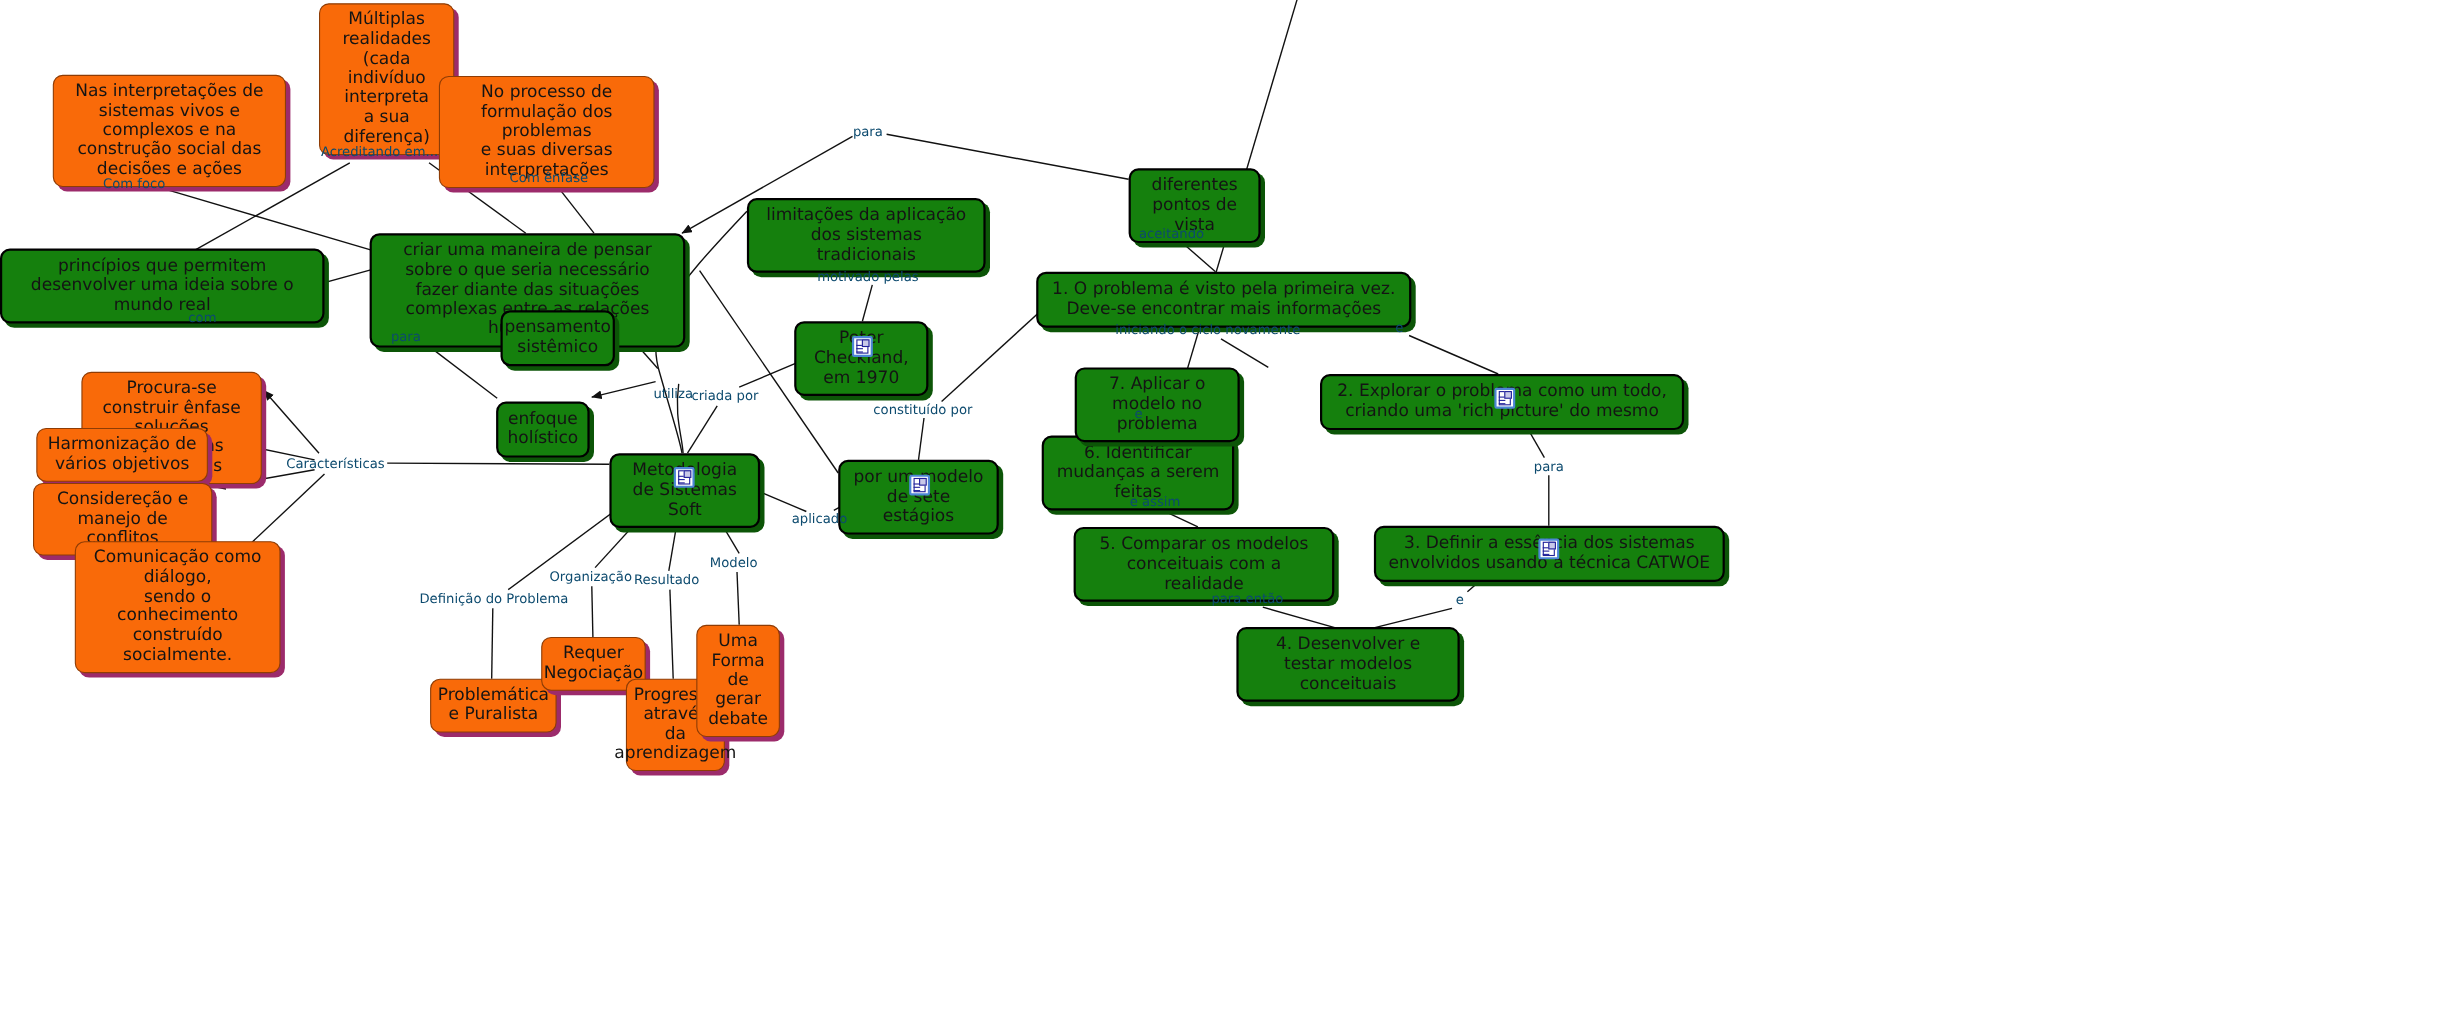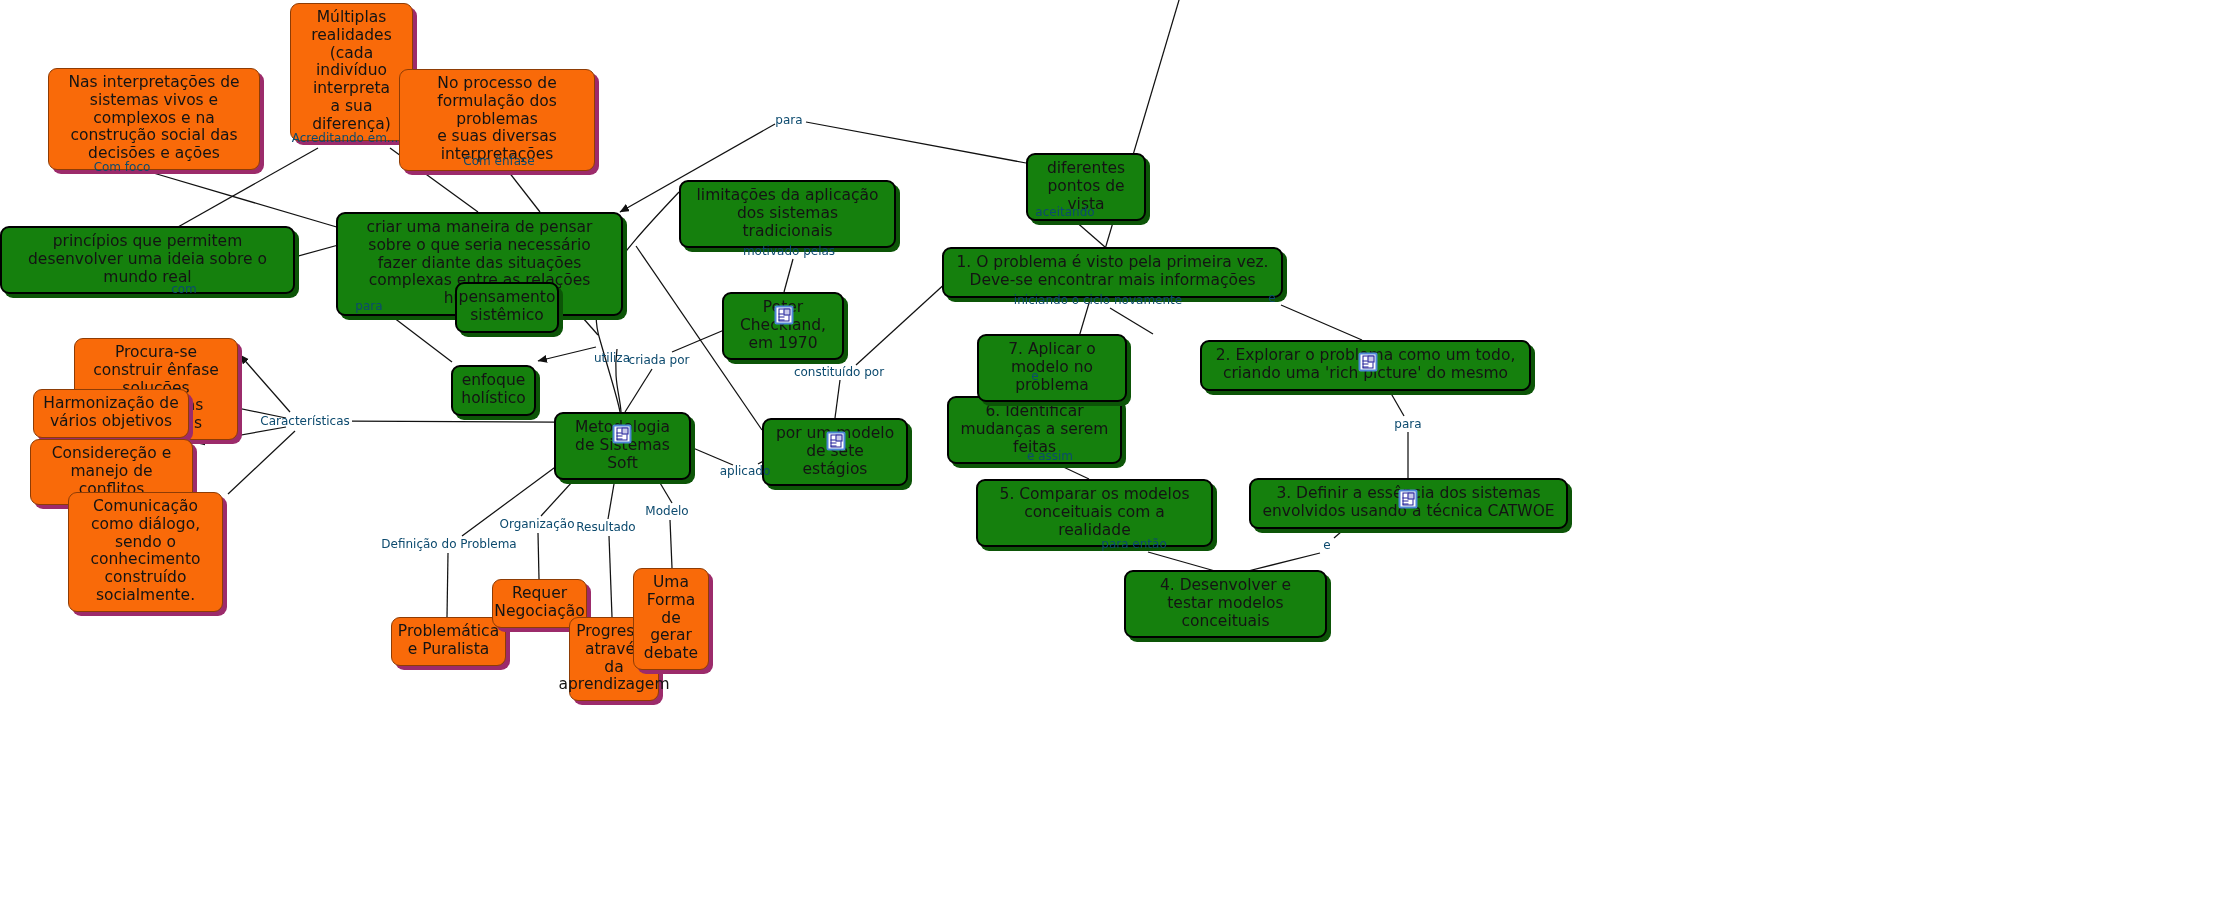--- a/index.html
+++ b/index.html
@@ -158,21 +158,21 @@
       <div class="node green" style="left: 1200px; top: 340px; width: 331px; min-height: 21px;">2. Explorar o problema como um todo, criando uma 'rich picture' do mesmo</div>
       <div class="node green" style="left: 1249px; top: 478px; width: 319px; min-height: 21px;">3. Definir a essência dos sistemas envolvidos usando a técnica CATWOE</div>
       <div class="node green" style="left: 1124px; top: 570px; width: 203px; min-height: 21px;">4. Desenvolver e testar modelos conceituais</div>
       <div class="node green" style="left: 976px; top: 479px; width: 237px; min-height: 21px;">5. Comparar os modelos conceituais com a realidade</div>
       <div class="node green" style="left: 947px; top: 396px; width: 175px; min-height: 21px;">6. Identificar mudanças a serem feitas</div>
       <div class="node green" style="left: 977px; top: 334px; width: 150px; min-height: 21px;">7. Aplicar o modelo no problema</div>
       <div class="node orange" style="left: 74px; top: 338px; width: 164px; min-height: 31px;">Procura-se construir ênfase soluções
 satisfatórias alternativas</div>
       <div class="node orange" style="left: 33px; top: 389px; width: 156px; min-height: 21px;">Harmonização de vários objetivos</div>
       <div class="node orange" style="left: 30px; top: 439px; width: 163px; min-height: 21px;">Considereção e manejo de conflitos</div>
-      <div class="node orange" style="left: 68px; top: 492px; width: 155px; min-height: 41px;">Comunicação como diálogo,
+      <div class="node orange" style="left: 68px; top: 492px; width: 187px; min-height: 41px;">Comunicação como diálogo,
 sendo o conhecimento construído
 socialmente.</div>
       <div class="node orange" style="left: 391px; top: 617px; width: 115px; min-height: 21px;">Problemática e Puralista</div>
       <div class="node orange" style="left: 492px; top: 579px; width: 95px; min-height: 21px;">Requer Negociação</div>
       <div class="node orange" style="left: 569px; top: 617px; width: 90px; min-height: 31px;">Progresso através
 da aprendizagem</div>
       <div class="node orange" style="left: 633px; top: 568px; width: 76px; min-height: 31px;">Uma Forma de
 gerar debate</div>
     </div>
   <div id="label-layer">

